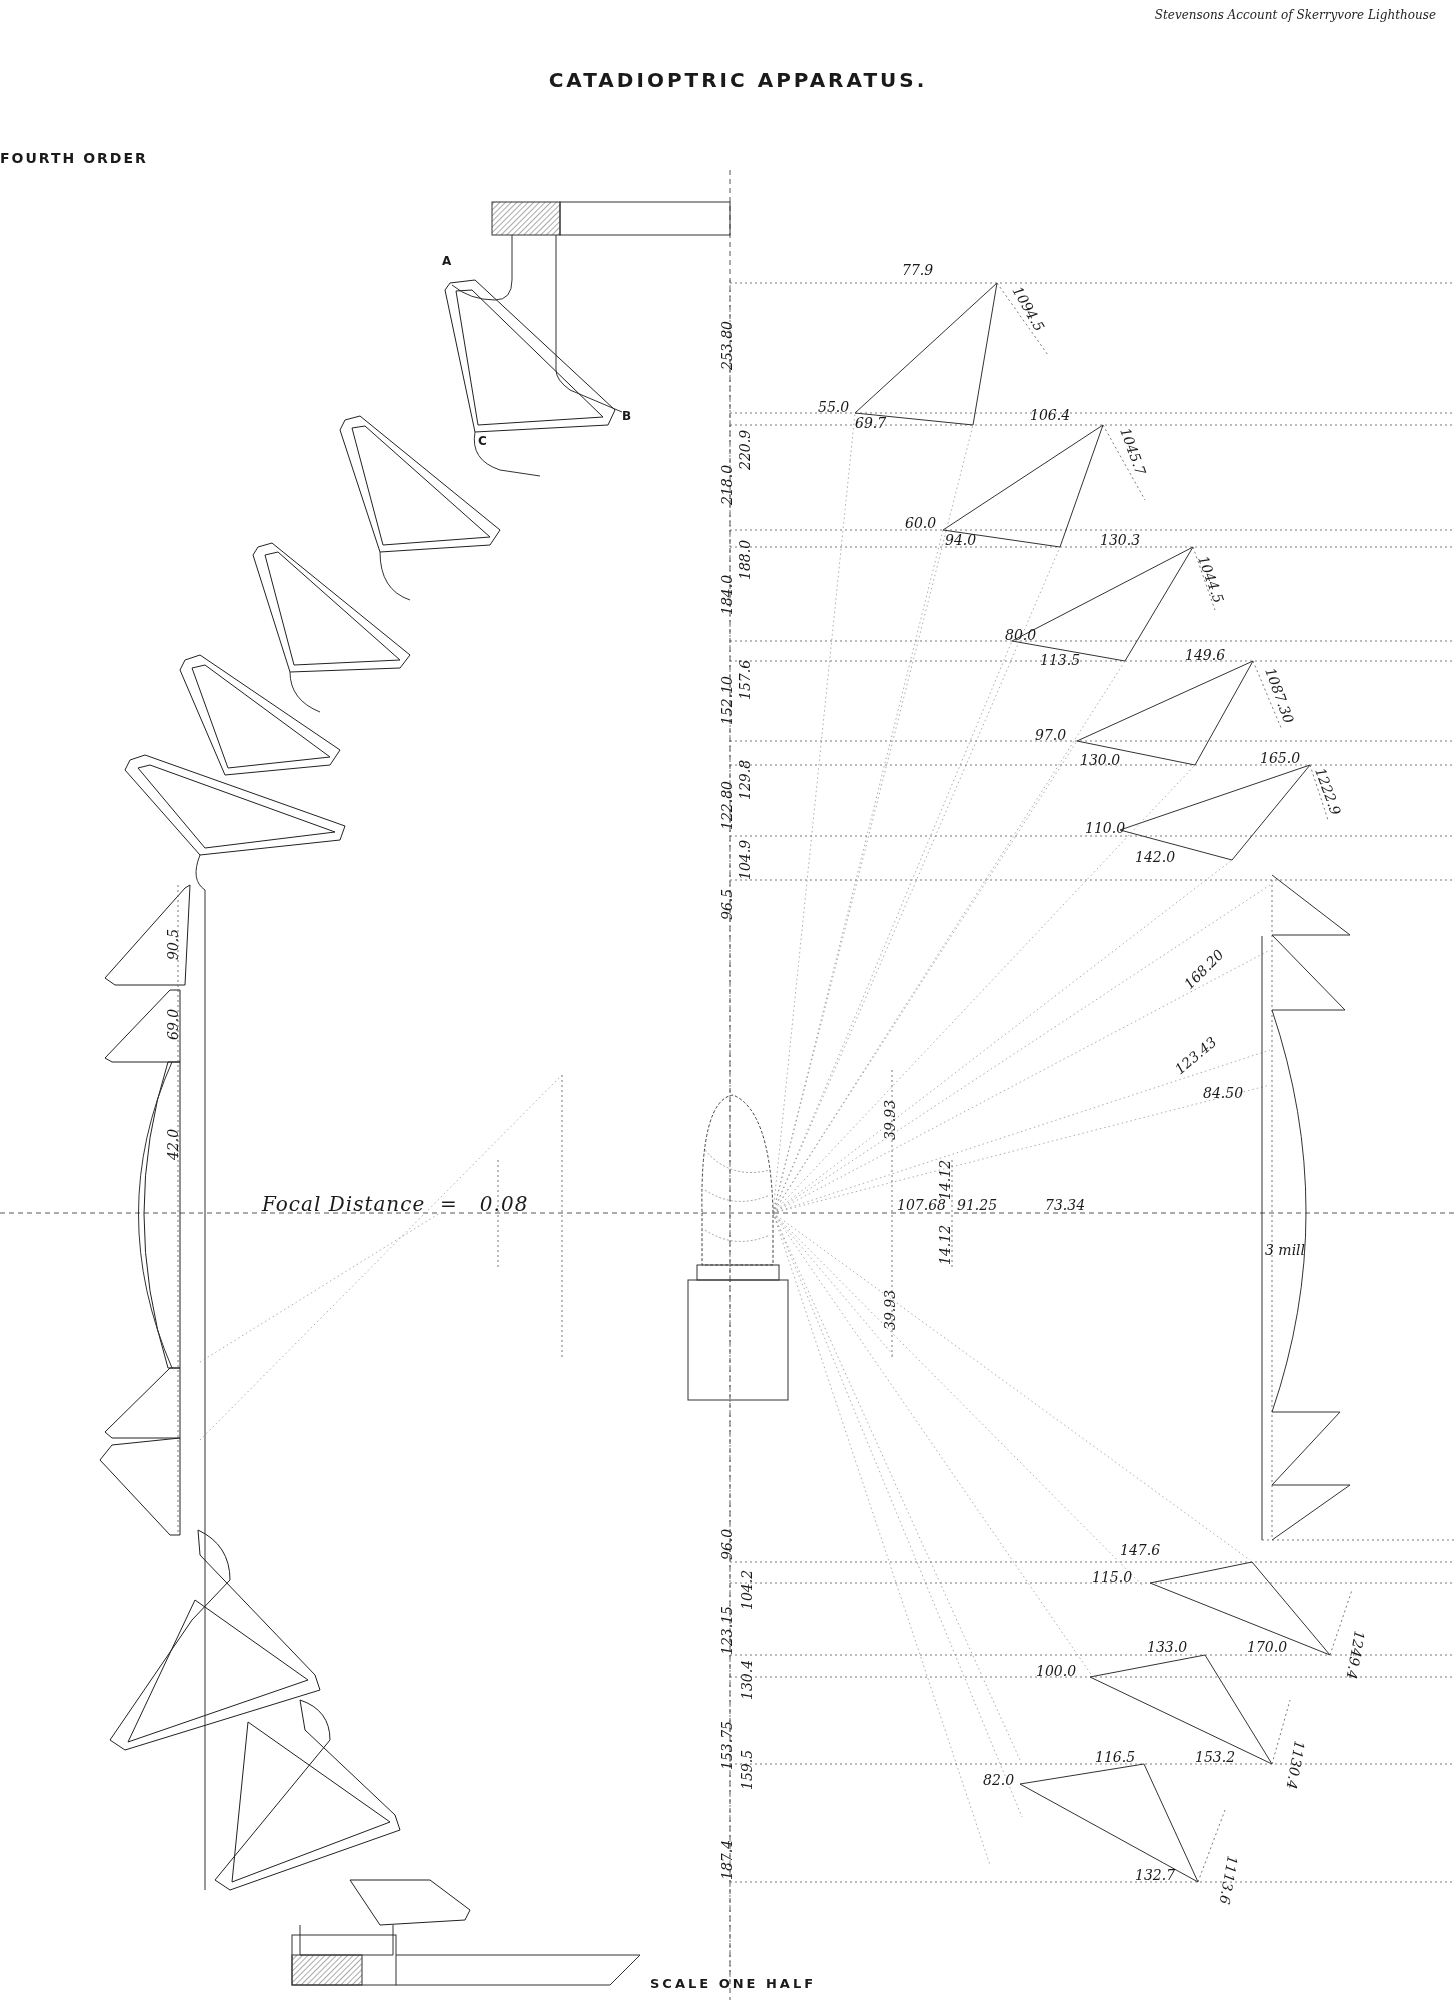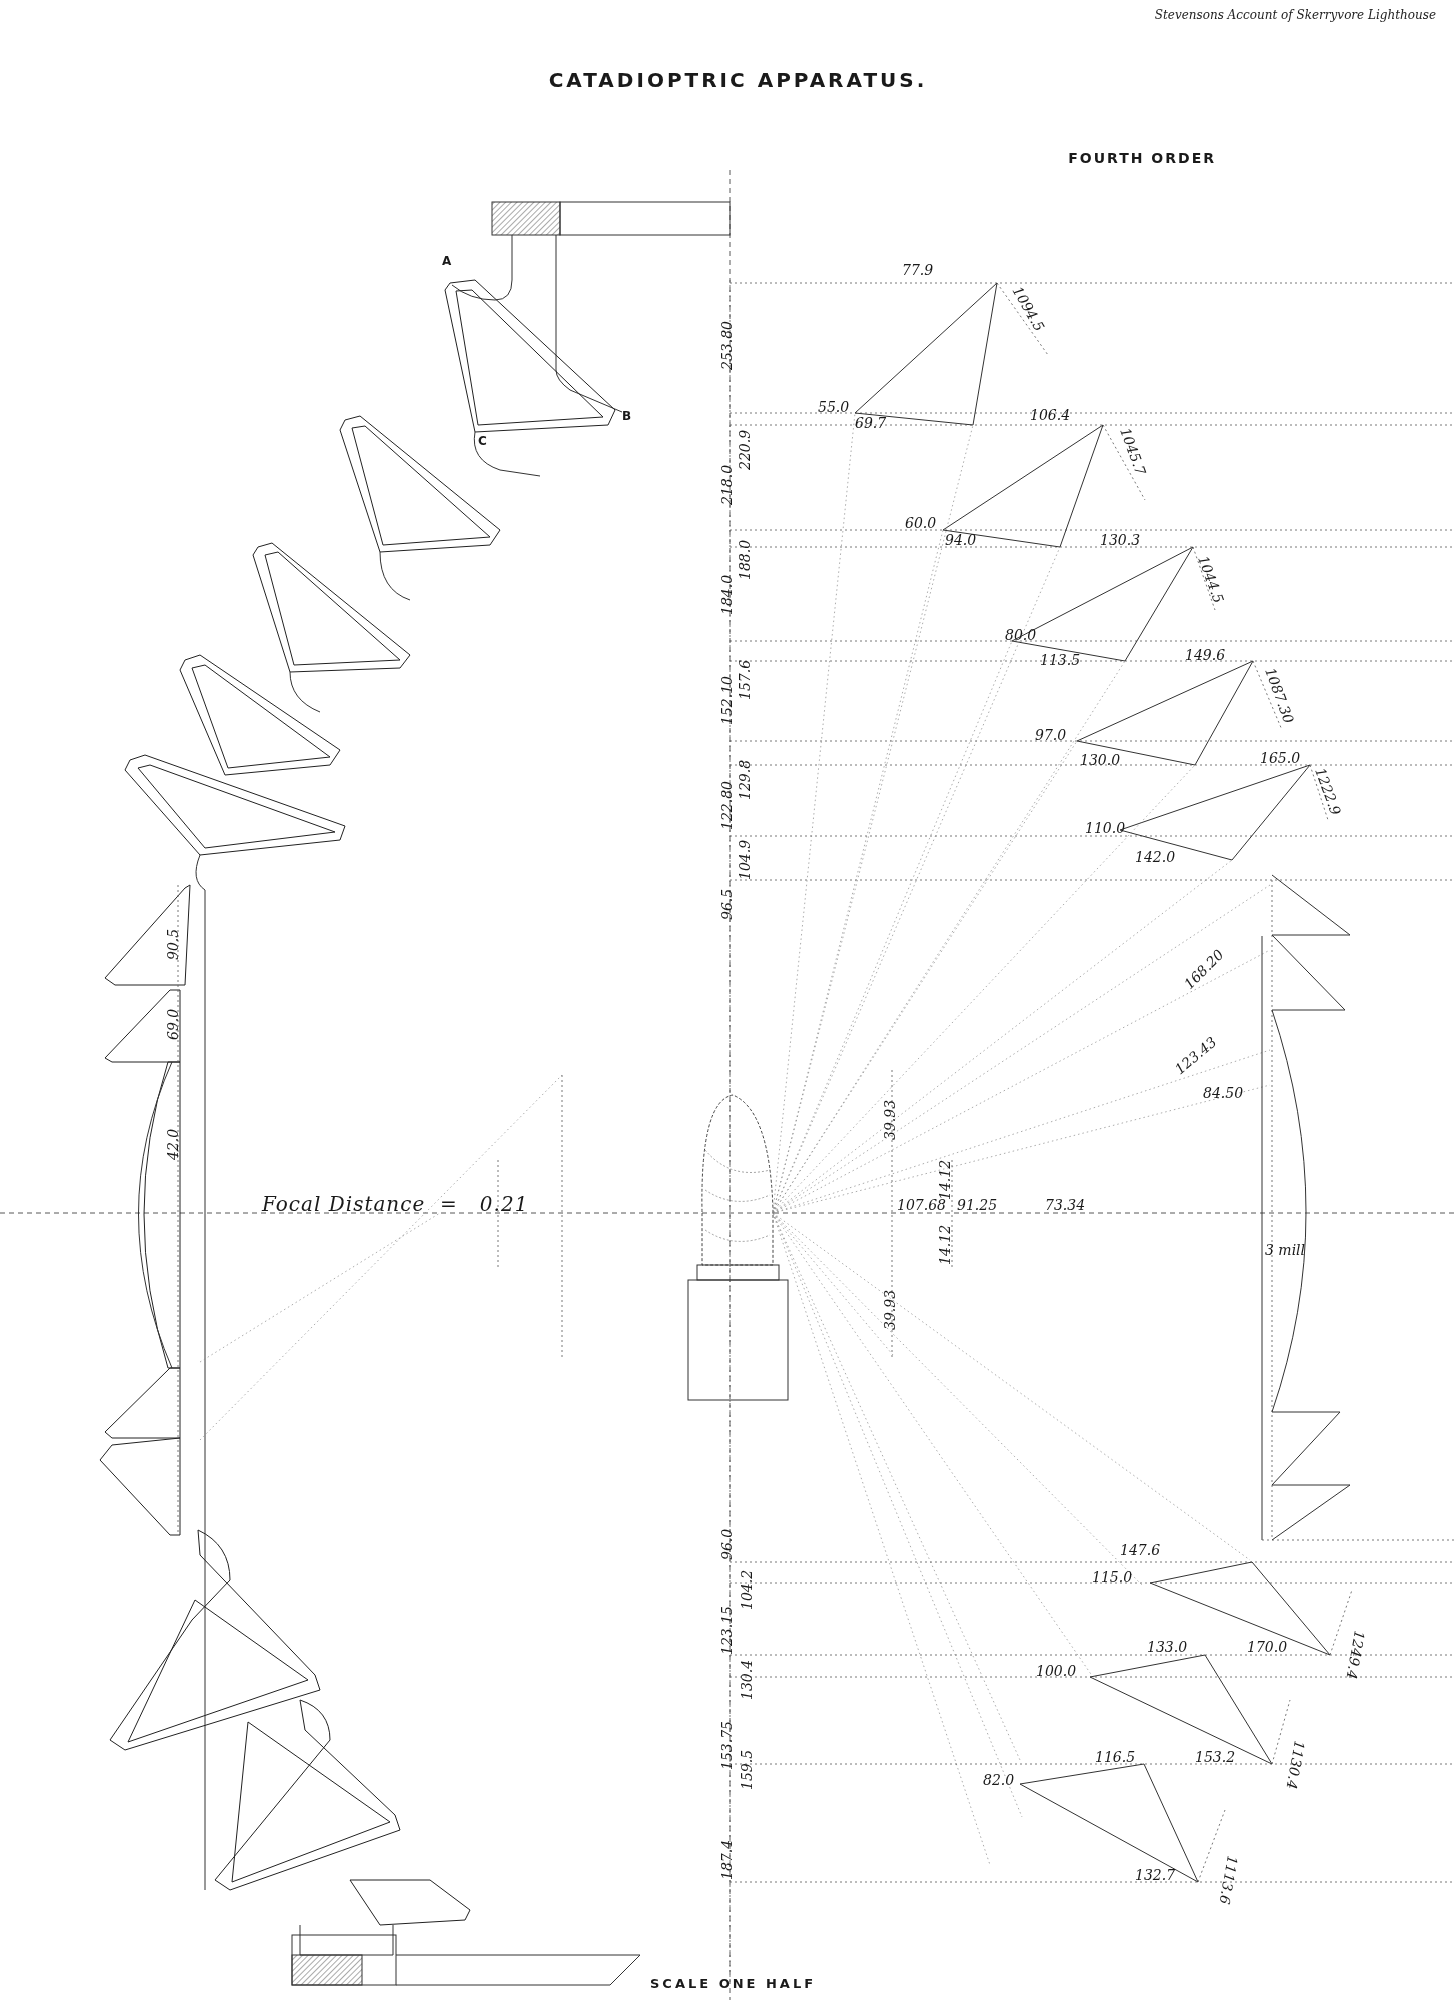--- a/index.html
+++ b/index.html
@@ -1,19 +1,19 @@
 <!DOCTYPE html>
 <html><head>
 <meta charset="utf-8">
 <style>
   html, body { margin: 0; padding: 0; background: #ffffff; }
   body { width: 1454px; height: 2000px; position: relative; overflow: hidden; font-family: "DejaVu Serif", serif; color: #1a1a1a; }
   .hdr { position: absolute; font-family: "DejaVu Serif", serif; font-style: italic; font-size: 12px; right: 18px; top: 8px; color: #222; margin-left: 36px; }
   .title { position: absolute; left: 0; width: 1454px; top: 68px; text-align: center; font-family: "DejaVu Sans", sans-serif; font-weight: bold; font-size: 20px; letter-spacing: 3px; padding-left: 11px; }
-  .subtitle { position: absolute; left: 0; width: 1216px; top: 150px; text-align: right; font-family: "DejaVu Sans", sans-serif; font-weight: bold; font-size: 14px; letter-spacing: 2px; }
+  .subtitle { position: absolute; left: 0; width: 1216px; top: 150px; text-align: left; font-family: "DejaVu Sans", sans-serif; font-weight: bold; font-size: 14px; letter-spacing: 2px; }
   .scale { position: absolute; left: 650px; top: 1976px; font-family: "DejaVu Sans", sans-serif; font-weight: bold; font-size: 13px; letter-spacing: 3px; }
   .focal { position: absolute; left: 262px; top: 1192px; font-family: "DejaVu Serif", serif; font-style: italic; font-size: 20px; letter-spacing: 1px; }
   svg { position: absolute; left: 0; top: 0; }
   .lbl { font-family: "DejaVu Serif", serif; font-style: italic; font-size: 14px; fill: #1a1a1a; }
   .pt { font-family: "DejaVu Sans", sans-serif; font-weight: bold; font-size: 12px; fill: #1a1a1a; }
   .ln { stroke: #333; stroke-width: 1; fill: none; }
   .dot { stroke: #555; stroke-width: 0.8; stroke-dasharray: 2 3; fill: none; }
   .dash { stroke: #444; stroke-width: 0.9; stroke-dasharray: 5 4; fill: none; }
   .ray { stroke: #888; stroke-width: 0.7; stroke-dasharray: 1.5 3; fill: none; }
   .prism { stroke: #222; stroke-width: 1; fill: none; }
@@ -259,16 +259,16 @@
     <text class="lbl" x="1095" y="1762">116.5</text>
     <text class="lbl" x="983" y="1785">82.0</text>
     <text class="lbl" x="1135" y="1880">132.7</text>
     <text class="lbl" transform="translate(1228,1855) rotate(100)">1113.6</text>
   </g>
 </svg>
 
 <div class="focal">
   <span>Focal Distance</span>
   &nbsp;<span>=</span>&nbsp;&nbsp;
-  <span>0.21</span>
+  <span>0.08</span>
 </div>
 
 <div class="scale">SCALE ONE HALF</div>
 
 </body></html>

